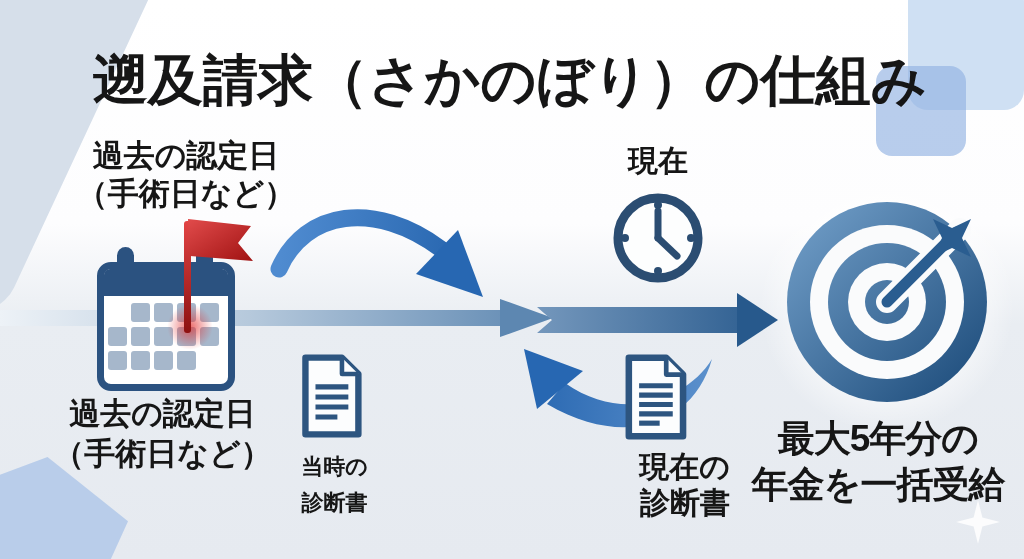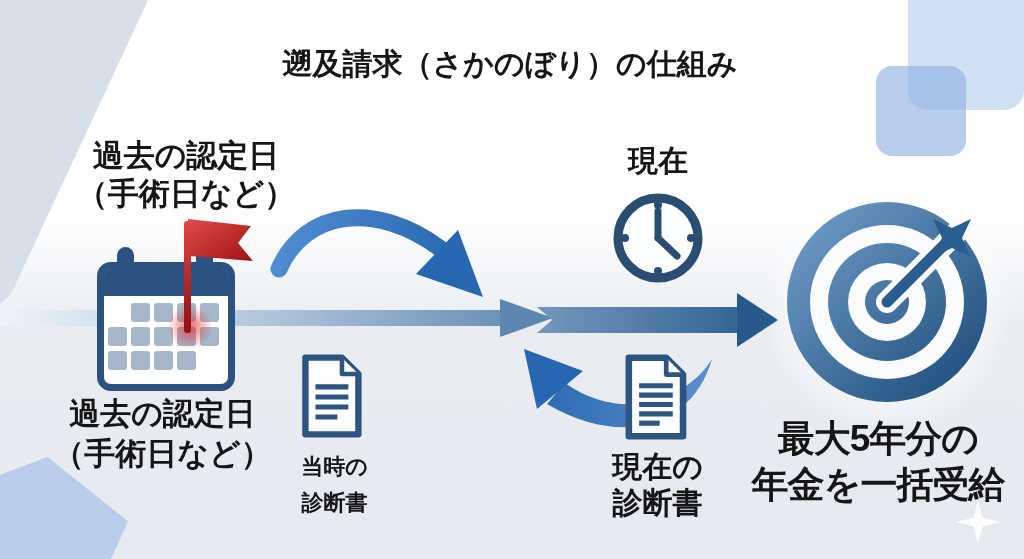--- a/index.html
+++ b/index.html
@@ -21,26 +21,26 @@
     border-radius:16px; background:rgba(146,178,226,0.65); }
   .deco-pent { left:0; top:448px; width:132px; height:111px; background:#b9cdea;
     clip-path:polygon(36% 8%, 97% 66%, 84% 100%, 0 100%, 0 24%); }
   .deco-sparkle { left:956px; top:500px; width:44px; height:44px;
     background:rgba(255,255,255,.85); filter:blur(1px);
     clip-path:polygon(50% 0,60% 40%,100% 50%,60% 60%,50% 100%,40% 60%,0 50%,40% 40%); }
   .target-glow { left:762px; top:180px; width:250px; height:250px;
     background:radial-gradient(circle, rgba(255,255,255,.95) 35%, rgba(255,255,255,0) 72%); }
 
   
-  .title { left:0; right:4px; top:44px; font-size:30px; letter-spacing:0; }
+  .title { left:0; right:4px; top:44px; font-size:55px; letter-spacing:0; }
   .past-top { left:58px; top:137px; width:256px; font-size:31px; line-height:38px; }
   .past-bottom { left:30px; top:394px; width:265px; font-size:31px; line-height:40px; }
   .then-cert { left:262px; top:449px; width:145px; font-size:22px; line-height:36px; }
   .now-lbl { left:602px; top:141px; width:112px; font-size:30px; }
-  .now-cert { left:585px; top:449px; width:145px; font-size:30px; line-height:36px; }
+  .now-cert { left:585px; top:449px; width:145px; font-size:30px; line-height:36px;text-align:right; }
   .result { left:730px; top:416px; width:296px; font-size:37px; line-height:46px; letter-spacing:-1px; }
 
   
   .cal-body { left:97px; top:262px; width:138px; height:129px; background:#ffffff;
     border:7px solid #2b5280; border-radius:14px; }
   .cal-header { left:104px; top:269px; width:124px; height:27px; background:#2b5280;
     border-radius:6px 6px 0 0; }
   .cal-ring { width:17px; height:34px; background:#2b5280; border-radius:9px; top:247px; }
   .cal-ring.r1 { left:117px; } .cal-ring.r2 { left:196px; }
   .cal-cells { left:108px; top:303px; display:grid;

